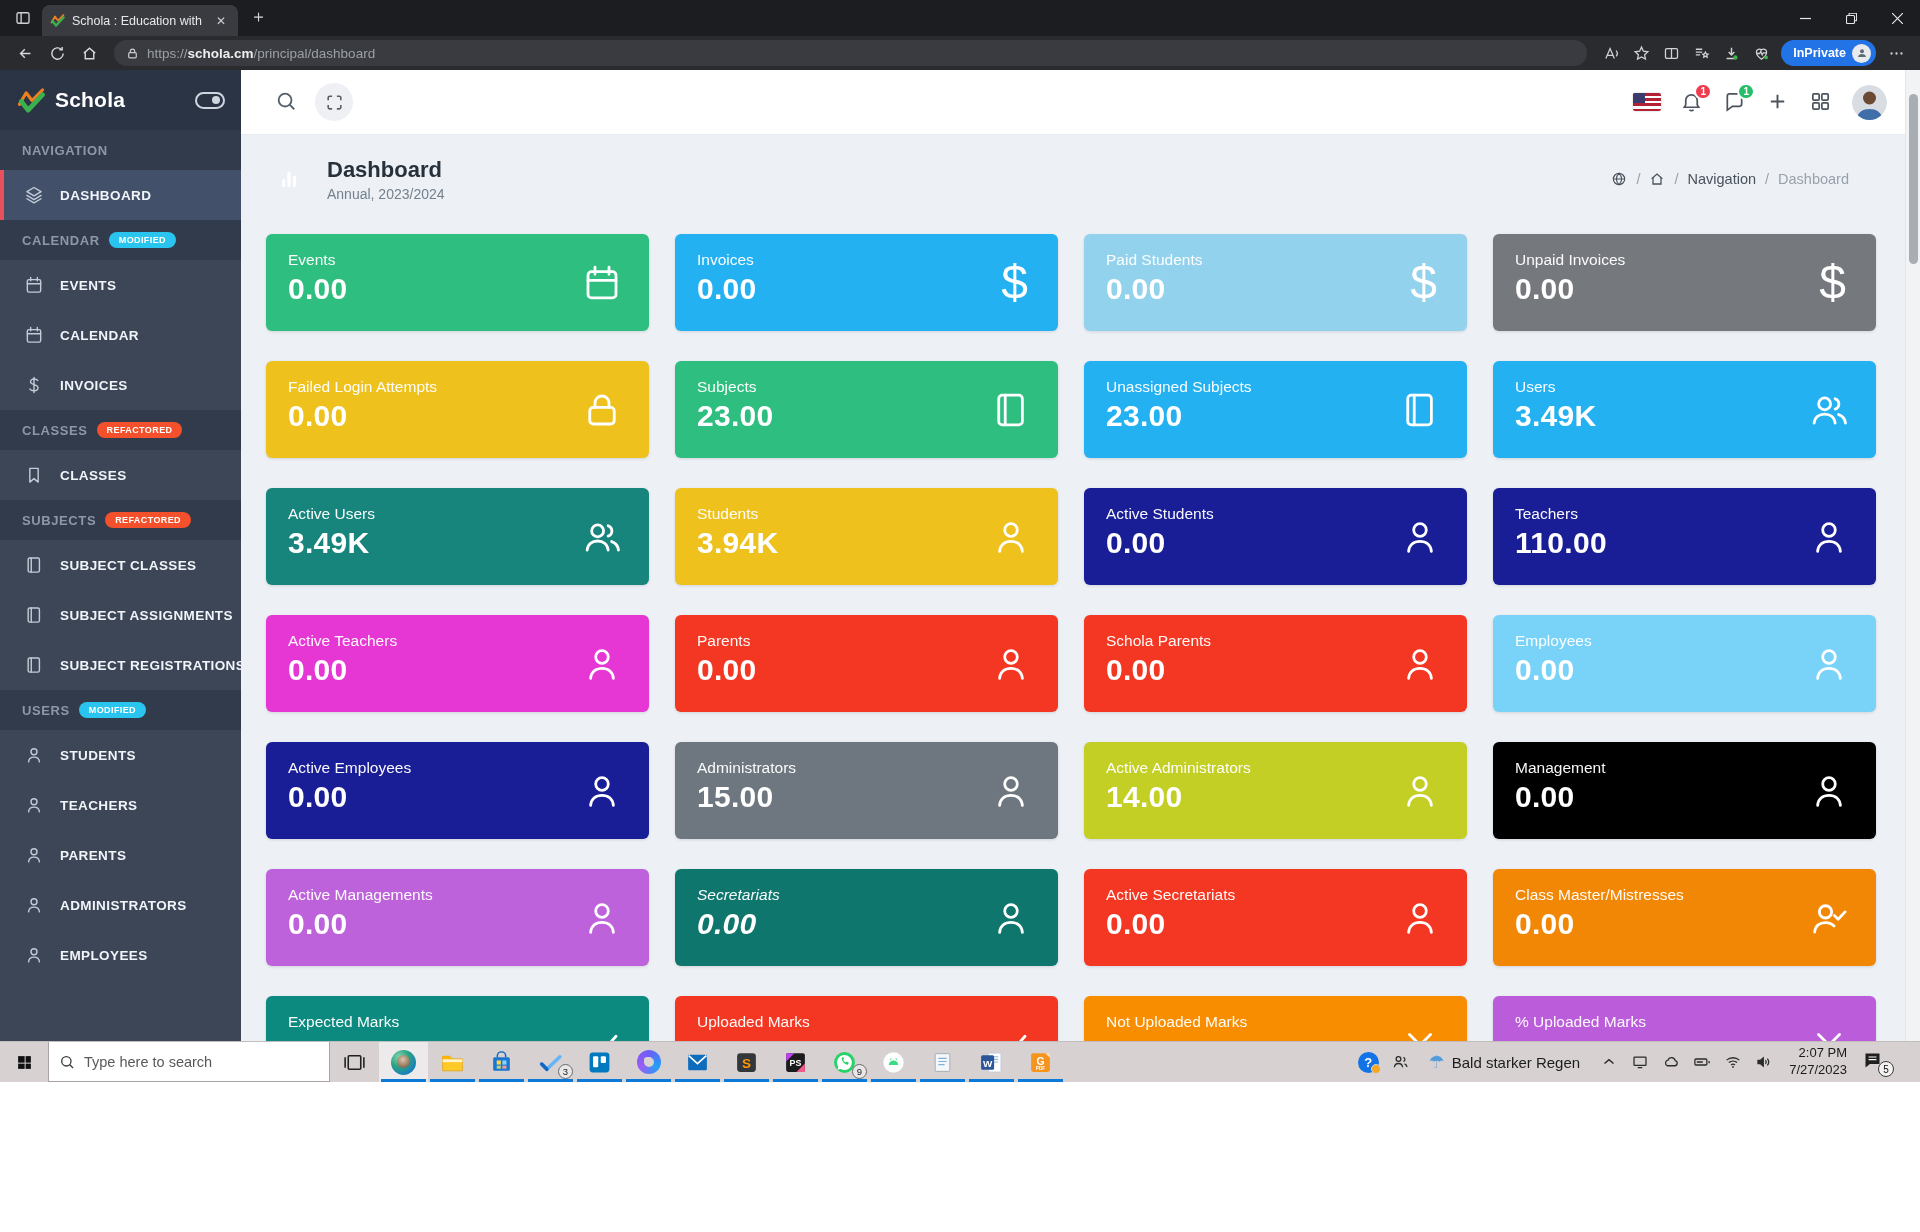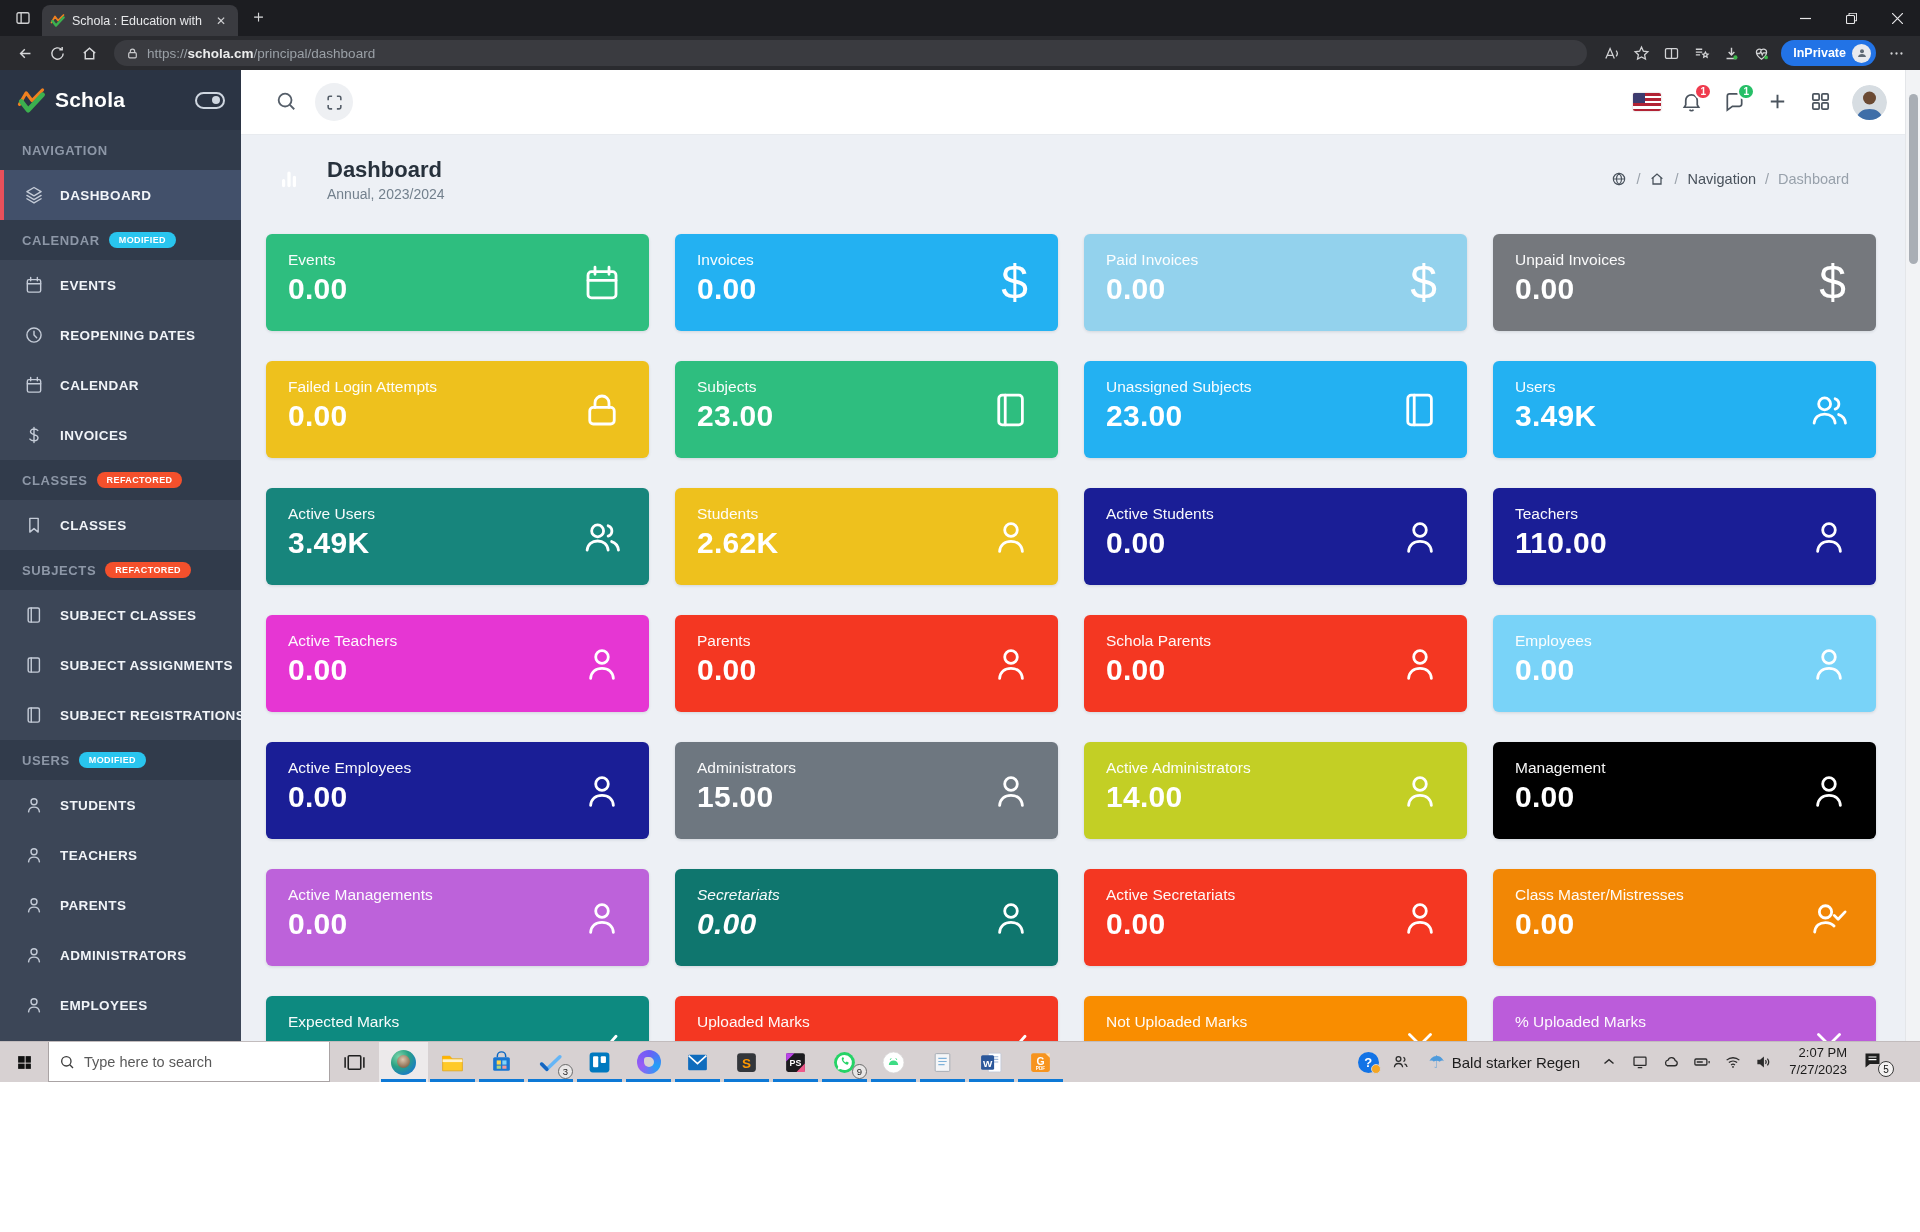--- a/index.html
+++ b/index.html
@@ -266,27 +266,20 @@
         </div>
         <div class="side-i">
           <span class="side-ico"><svg viewBox="0 0 24 24" fill="none" stroke="currentColor" stroke-width="1.7" stroke-linecap="round" stroke-linejoin="round">
               <rect x="4" y="5.5" width="16" height="15" rx="2"></rect>
               <path d="M8 3v4M16 3v4M4 10.5h16"></path>
             </svg></span>
           <span class="side-label">EVENTS</span>
         </div>
         <div class="side-i">
           <span class="side-ico"><svg viewBox="0 0 24 24" fill="none" stroke="currentColor" stroke-width="1.7" stroke-linecap="round" stroke-linejoin="round">
-              <circle cx="12" cy="12" r="8.5"></circle>
-              <path d="M12 7.5V12l3.2 3.2"></path>
-            </svg></span>
-          <span class="side-label">REOPENING DATES</span>
-        </div>
-        <div class="side-i">
-          <span class="side-ico"><svg viewBox="0 0 24 24" fill="none" stroke="currentColor" stroke-width="1.7" stroke-linecap="round" stroke-linejoin="round">
               <rect x="4" y="5.5" width="16" height="15" rx="2"></rect>
               <path d="M8 3v4M16 3v4M4 10.5h16"></path>
             </svg></span>
           <span class="side-label">CALENDAR</span>
         </div>
         <div class="side-i">
           <span class="side-ico"><svg viewBox="0 0 24 24" fill="none" stroke="currentColor" stroke-width="1.7" stroke-linecap="round" stroke-linejoin="round">
               <path d="M12 3v18M16.5 6.5c-1-1.2-2.6-1.7-4.5-1.7-2.4 0-4.2 1.3-4.2 3.3 0 4.4 9 2.4 9 7.2 0 2.2-2 3.6-4.8 3.6-2.1 0-3.9-.7-4.9-2"></path>
             </svg></span>
           <span class="side-label">INVOICES</span>
@@ -448,21 +441,21 @@
                 <rect x="4" y="5.5" width="16" height="15" rx="2"></rect>
                 <path d="M8 3v4M16 3v4M4 10.5h16"></path>
               </svg></span>
           </div>
           <div class="card" style="background: rgb(35, 177, 242);">
             <div class="card-label">Invoices</div>
             <div class="card-value">0.00</div>
             <span class="card-dollar">$</span>
           </div>
           <div class="card" style="background: rgb(147, 210, 237);">
-            <div class="card-label">Paid Invoices</div>
+            <div class="card-label">Paid Students</div>
             <div class="card-value">0.00</div>
             <span class="card-dollar">$</span>
           </div>
           <div class="card" style="background: rgb(117, 120, 125);">
             <div class="card-label">Unpaid Invoices</div>
             <div class="card-value">0.00</div>
             <span class="card-dollar">$</span>
           </div>
           <div class="card" style="background: rgb(238, 193, 29);">
             <div class="card-label">Failed Login Attempts</div>
@@ -501,21 +494,21 @@
             <div class="card-label">Active Users</div>
             <div class="card-value">3.49K</div>
             <span class="card-ico"><svg viewBox="0 0 24 24" fill="none" stroke="currentColor" stroke-width="1.6" stroke-linecap="round" stroke-linejoin="round">
                 <circle cx="9.5" cy="8.5" r="3.4"></circle>
                 <path d="M3.5 19.5c.4-3.4 2.8-5.2 6-5.2s5.6 1.8 6 5.2"></path>
                 <path d="M15.5 5.6a3.1 3.1 0 0 1 0 5.9M17.5 14.6c2.3.7 3.6 2.3 3.9 4.9"></path>
               </svg></span>
           </div>
           <div class="card" style="background: rgb(238, 193, 29);">
             <div class="card-label">Students</div>
-            <div class="card-value">2.62K</div>
+            <div class="card-value">3.94K</div>
             <span class="card-ico"><svg viewBox="0 0 24 24" fill="none" stroke="currentColor" stroke-width="1.6" stroke-linecap="round" stroke-linejoin="round">
                 <circle cx="12" cy="8" r="3.6"></circle>
                 <path d="M5.5 20.2c.4-3.8 3-5.7 6.5-5.7s6.1 1.9 6.5 5.7"></path>
               </svg></span>
           </div>
           <div class="card" style="background: rgb(26, 30, 150);">
             <div class="card-label">Active Students</div>
             <div class="card-value">0.00</div>
             <span class="card-ico"><svg viewBox="0 0 24 24" fill="none" stroke="currentColor" stroke-width="1.6" stroke-linecap="round" stroke-linejoin="round">
                 <circle cx="12" cy="8" r="3.6"></circle>

